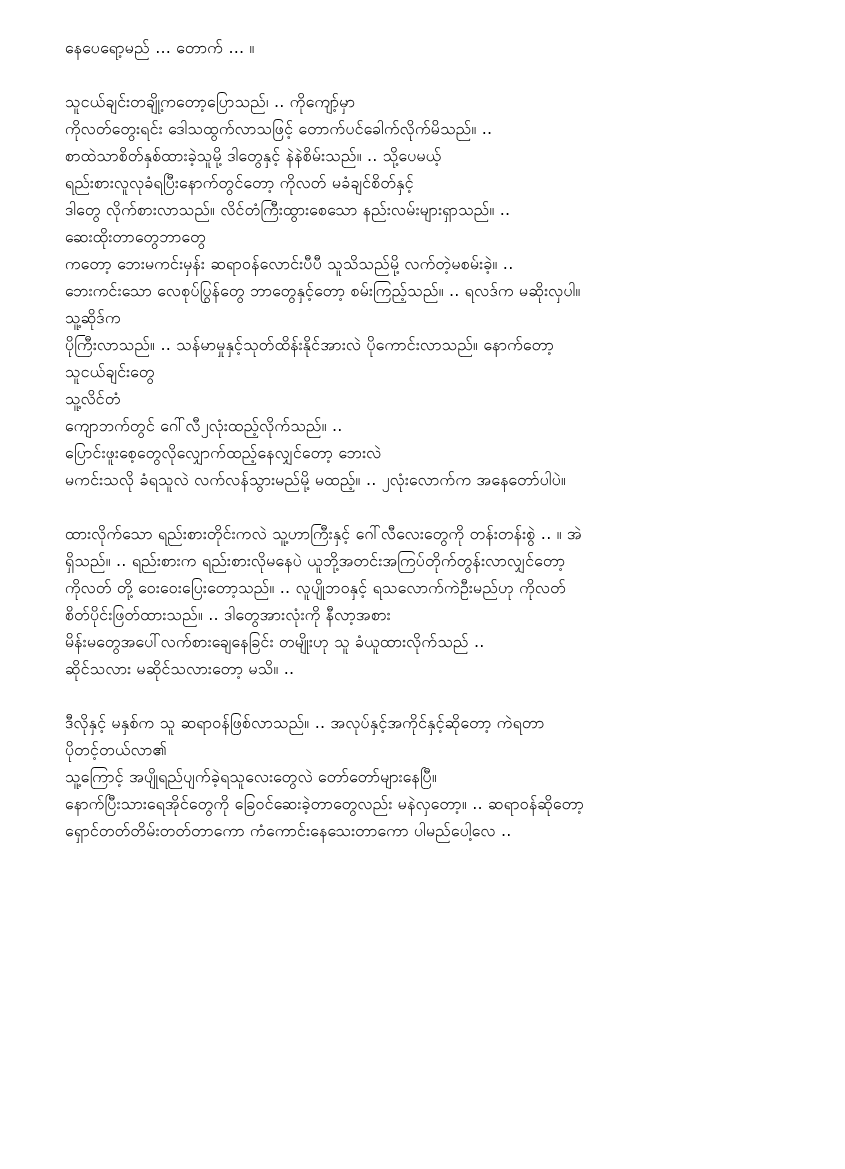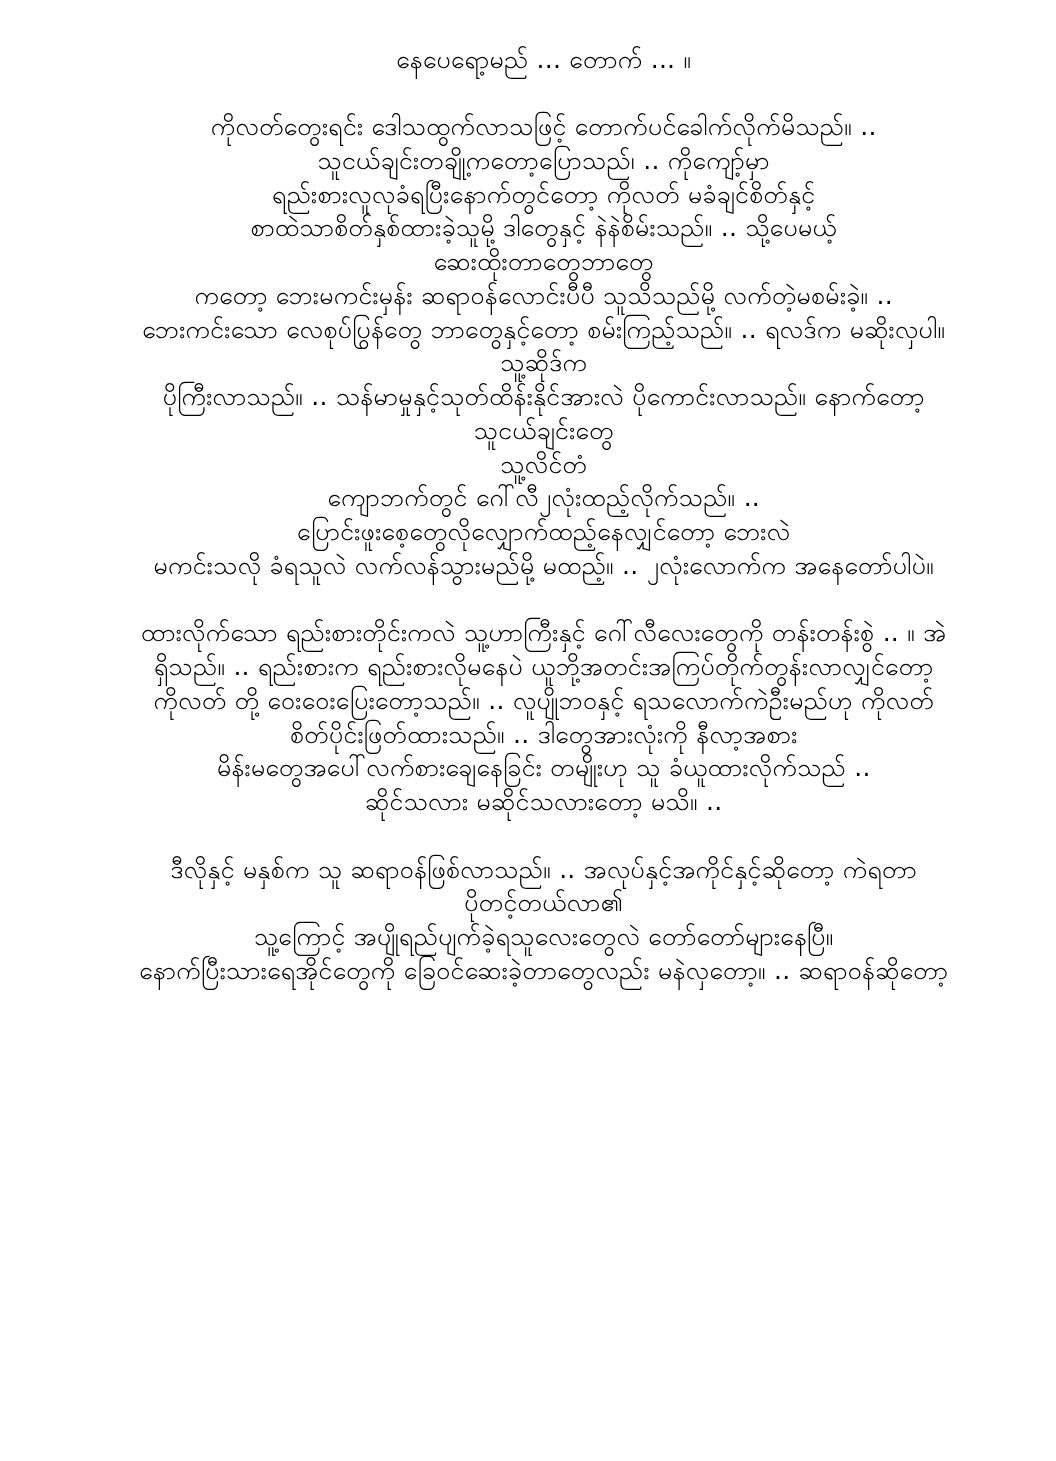--- a/index.html
+++ b/index.html
@@ -18,41 +18,41 @@
     box-sizing: border-box;
     width: 845px;
     height: 1169px;
     padding: 34px 40px 20px 65px;
     background: #ffffff;
   }
   .para {
     margin: 0 0 27px 0;
   }
   .line {
-    font-size: 20px;
+    font-size: 16px;
     line-height: 27px;
     white-space: pre-wrap;
     letter-spacing: 0.2px;
-    text-align: center;
   }
 </style>
 </head>
 <body style="background-color: rgb(255, 255, 255); color: rgb(0, 0, 0);">
 
 <div class="page">
 
   <div class="para">
     <div class="line">နေပေရော့မည် ... တောက် ... ။</div>
   </div>
 
   <div class="para">
+    <div class="line">သူငယ်ချင်းတချို့ကတော့ပြောသည်၊ .. ကိုကျော့်မှာ</div>
     <div class="line">ကိုလတ်တွေးရင်း ဒေါသထွက်လာသဖြင့် တောက်ပင်ခေါက်လိုက်မိသည်။ ..</div>
-    <div class="line">သူငယ်ချင်းတချို့ကတော့ပြောသည်၊ .. ကိုကျော့်မှာ</div>
+    <div class="line">စာထဲသာစိတ်နှစ်ထားခဲ့သူမို့ ဒါတွေနှင့် နဲနဲစိမ်းသည်။ .. သို့ပေမယ့်</div>
     <div class="line">ရည်းစားလူလုခံရပြီးနောက်တွင်တော့ ကိုလတ် မခံချင်စိတ်နှင့်</div>
-    <div class="line">စာထဲသာစိတ်နှစ်ထားခဲ့သူမို့ ဒါတွေနှင့် နဲနဲစိမ်းသည်။ .. သို့ပေမယ့်</div>
+    <div class="line">ဒါတွေ လိုက်စားလာသည်။ လိင်တံကြီးထွားစေသော နည်းလမ်းများရှာသည်။ ..</div>
     <div class="line">ဆေးထိုးတာတွေဘာတွေ</div>
     <div class="line">ကတော့ ဘေးမကင်းမှန်း ဆရာဝန်လောင်းပီပီ သူသိသည်မို့ လက်တဲ့မစမ်းခဲ့။ ..</div>
     <div class="line">ဘေးကင်းသော လေစုပ်ပြွန်တွေ ဘာတွေနှင့်တော့ စမ်းကြည့်သည်။ .. ရလဒ်က မဆိုးလှပါ။</div>
     <div class="line">သူ့ဆိုဒ်က</div>
     <div class="line">ပိုကြီးလာသည်။ .. သန်မာမှုနှင့်သုတ်ထိန်းနိုင်အားလဲ ပိုကောင်းလာသည်။ နောက်တော့</div>
     <div class="line">သူငယ်ချင်းတွေ</div>
     <div class="line">သူ့လိင်တံ</div>
     <div class="line">ကျောဘက်တွင် ဂေါ်လီ၂လုံးထည့်လိုက်သည်။ ..</div>
     <div class="line">ပြောင်းဖူးစေ့တွေလိုလျှောက်ထည့်နေလျှင်တော့ ဘေးလဲ</div>
     <div class="line">မကင်းသလို ခံရသူလဲ လက်လန်သွားမည်မို့ မထည့်။ .. ၂လုံးလောက်က အနေတော်ပါပဲ။</div>
@@ -65,16 +65,17 @@
     <div class="line">စိတ်ပိုင်းဖြတ်ထားသည်။ .. ဒါတွေအားလုံးကို နီလာ့အစား</div>
     <div class="line">မိန်းမတွေအပေါ်လက်စားချေနေခြင်း တမျိုးဟု သူ ခံယူထားလိုက်သည် ..</div>
     <div class="line">ဆိုင်သလား မဆိုင်သလားတော့ မသိ။ ..</div>
   </div>
 
   <div class="para">
     <div class="line">ဒီလိုနှင့် မနှစ်က သူ ဆရာဝန်ဖြစ်လာသည်။ .. အလုပ်နှင့်အကိုင်နှင့်ဆိုတော့ ကဲရတာ</div>
     <div class="line">ပိုတင့်တယ်လာ၏</div>
     <div class="line">သူ့ကြောင့် အပျိုရည်ပျက်ခဲ့ရသူလေးတွေလဲ တော်တော်များနေပြီ။</div>
     <div class="line">နောက်ပြီးသားရေအိုင်တွေကို ခြေဝင်ဆေးခဲ့တာတွေလည်း မနဲလှတော့။ .. ဆရာဝန်ဆိုတော့</div>
+    <div class="line">ရှောင်တတ်တိမ်းတတ်တာကော ကံကောင်းနေသေးတာကော ပါမည်ပေါ့လေ ..</div>
   </div>
 
 
 </div>
 
 </body></html>

